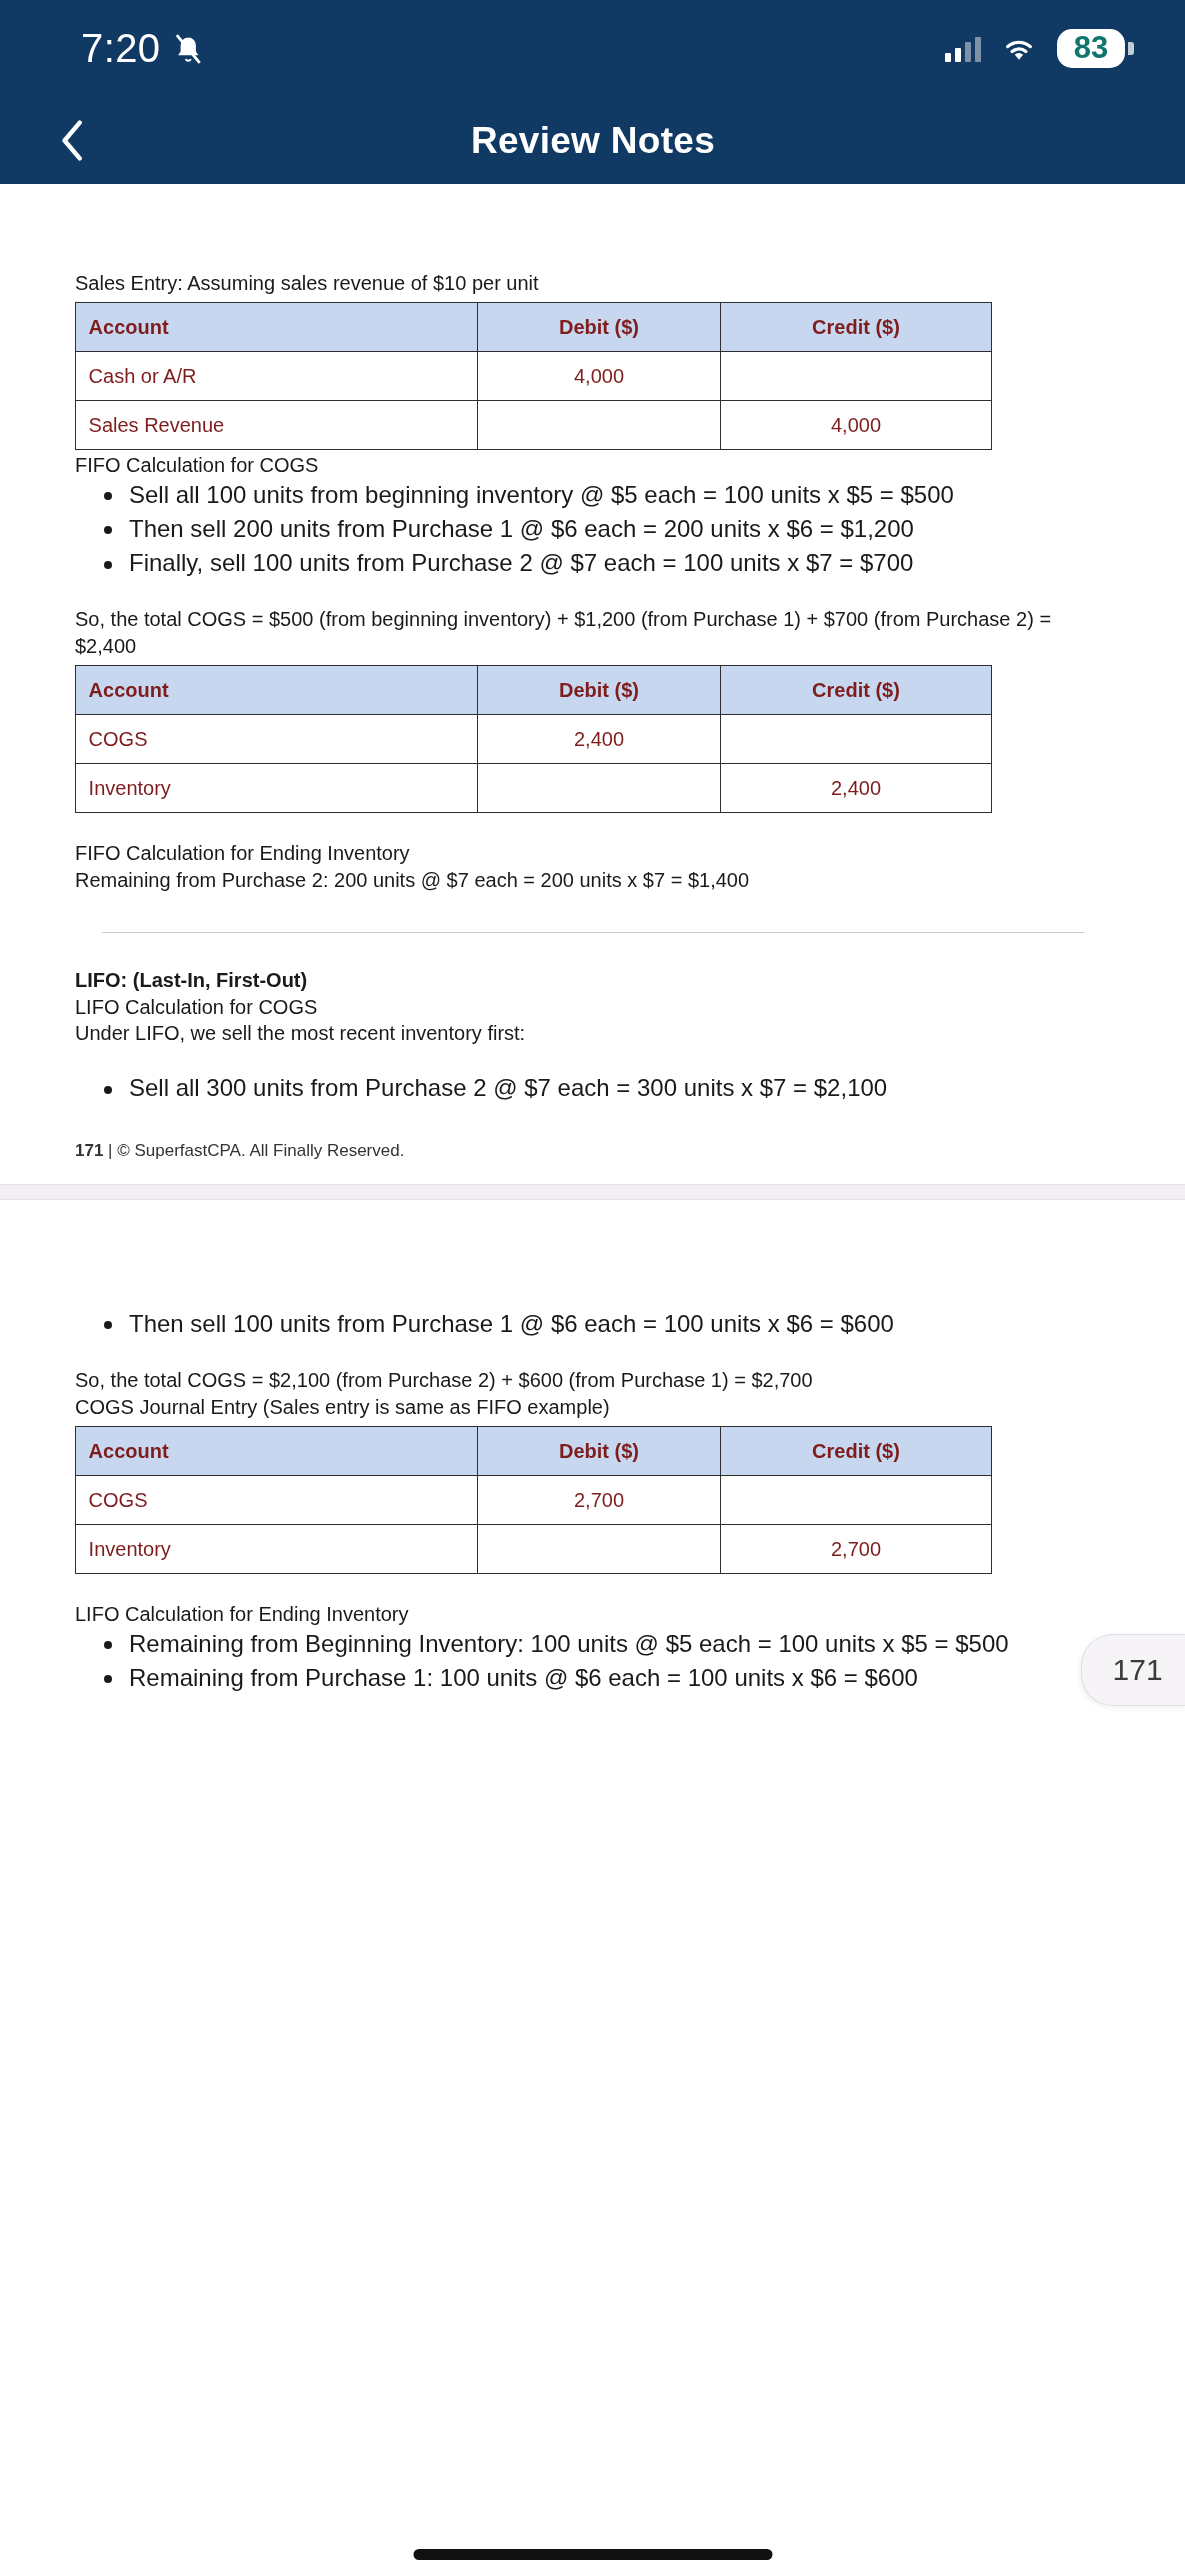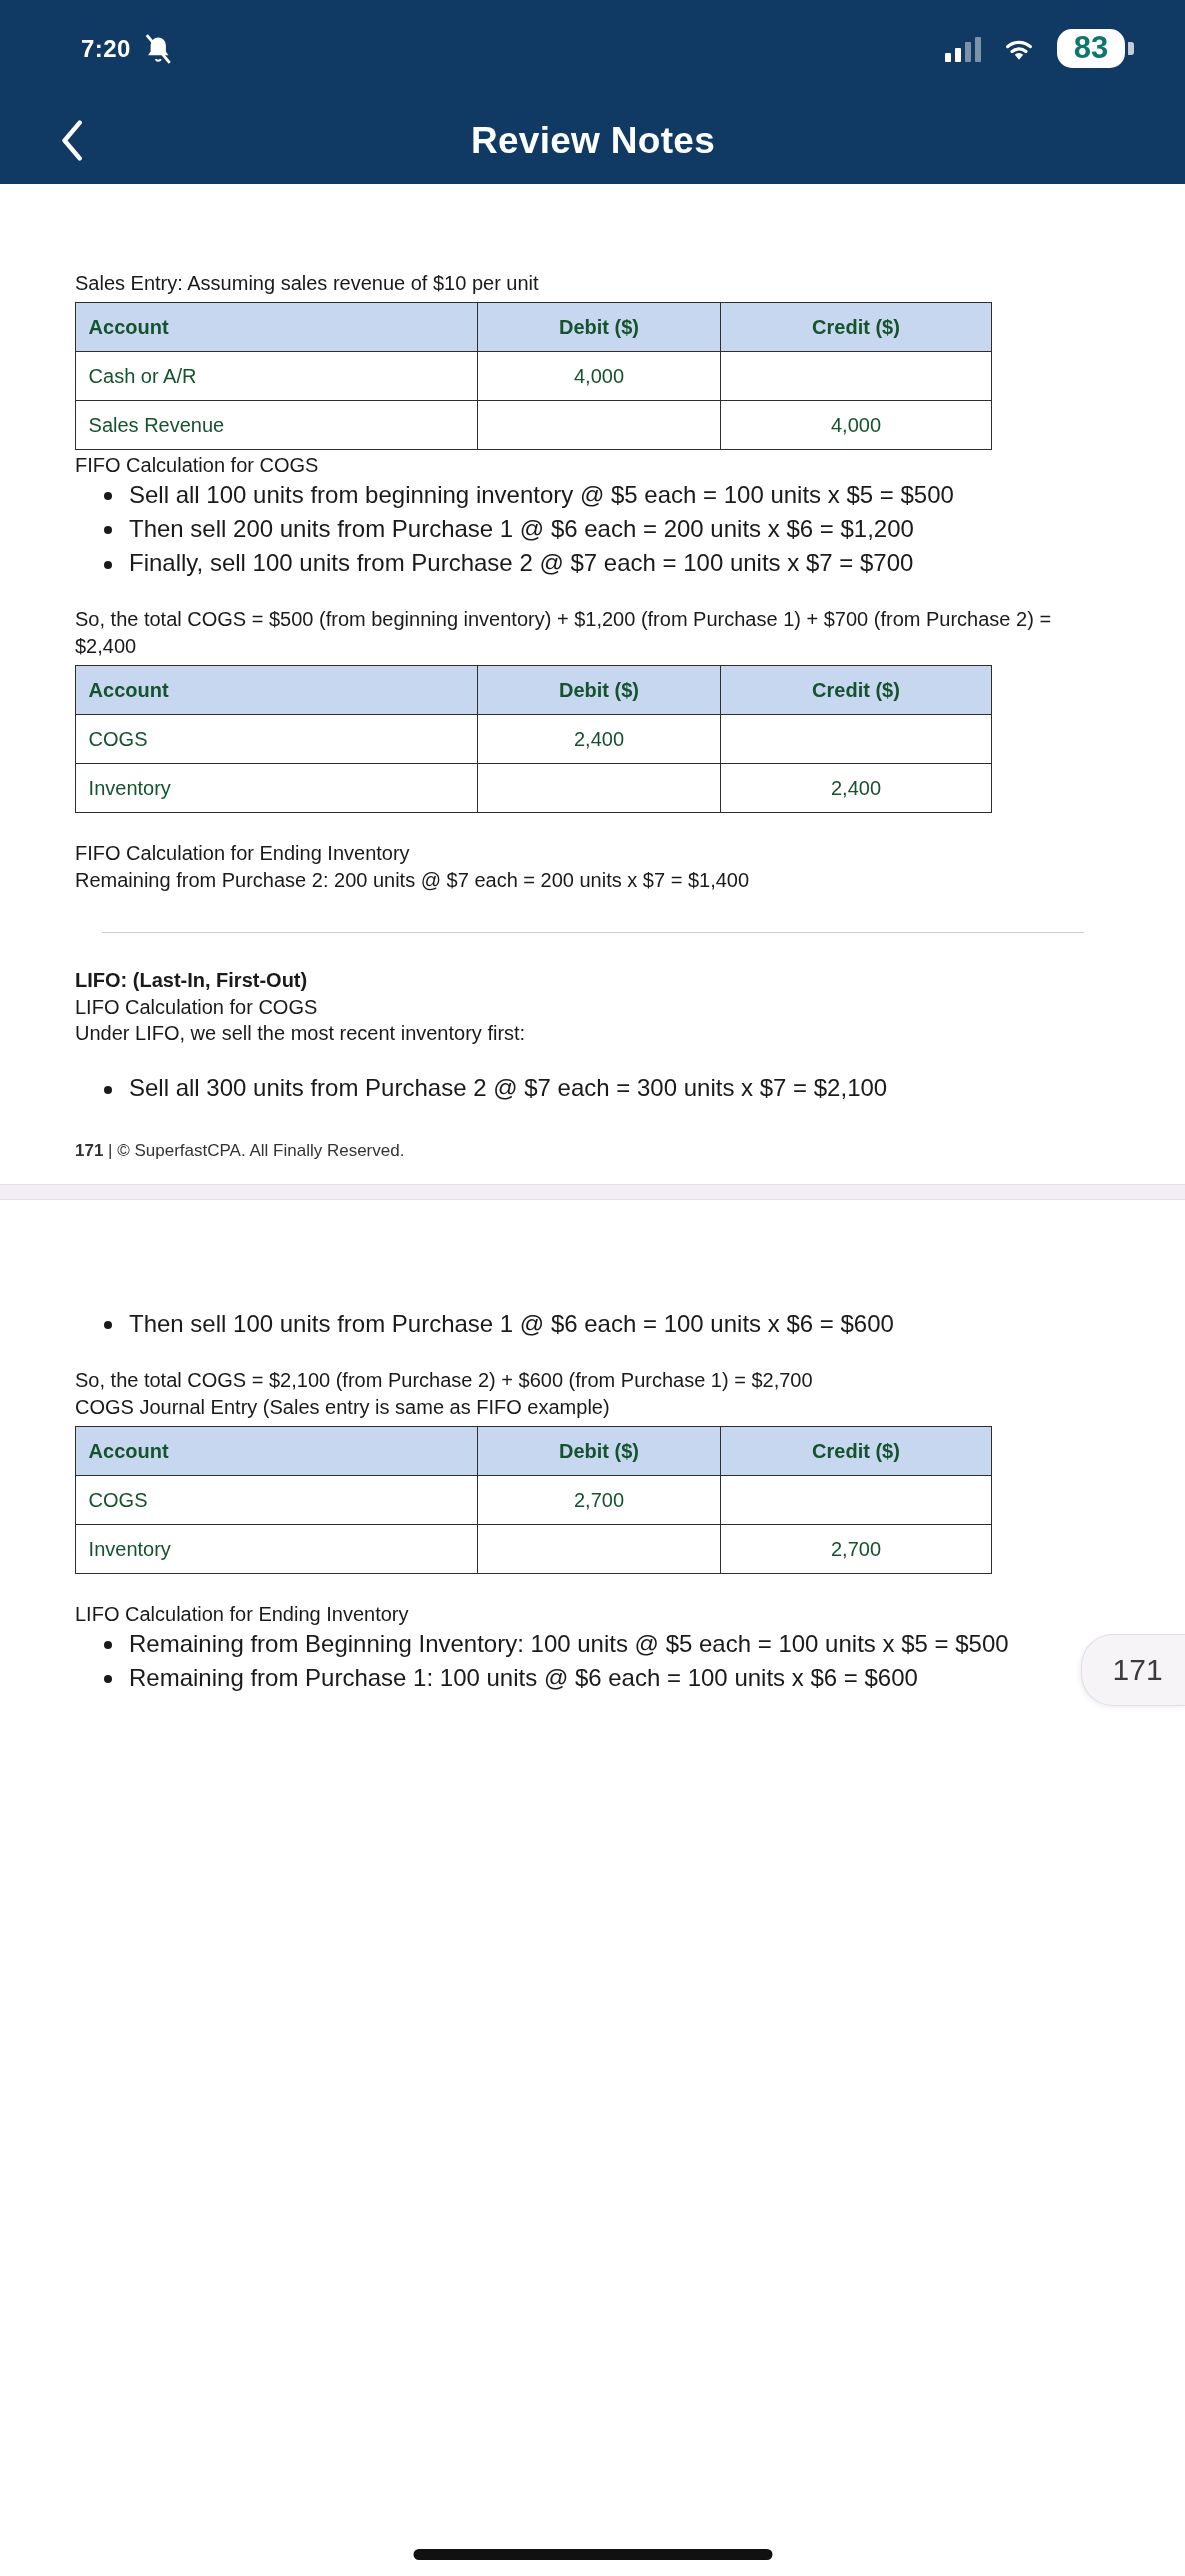--- a/index.html
+++ b/index.html
@@ -26,22 +26,22 @@
     justify-content: space-between;
     padding: 0 52px 0 81px;
     color: #ffffff;
   }
   .status-left {
     display: flex;
     align-items: center;
     gap: 12.6px;
   }
   .status-time {
-    font-size: 24px;
-    font-weight: bold;
+    font-size: 40px;
+    font-weight: normal;
     letter-spacing: 0.4px;
   }
   .bell-icon { width: 30.5px; height: 34px; display:block; }
   .status-right {
     display: flex;
     align-items: center;
     gap: 20px;
   }
   .signal-bars {
     display: flex;
@@ -172,21 +172,21 @@
   table.acct {
     border-collapse: collapse;
     width: 889px;
     margin: 5.4px 0 1.8px 0;
     table-layout: fixed;
   }
   table.acct th, table.acct td {
     border: 0.9px solid #2e2e2e;
     height: 49px;
     font-size: 20px;
-    color: #14532d;
+    color: #7f1d1d;
     padding: 0 12.6px;
   }
   table.acct th {
     background: #c7d7f0;
     font-weight: bold;
     font-size: 20px;
   }
   table.acct th.col-account { text-align: left; width: 402px; }
   table.acct th.col-debit { text-align: center; width: 243px; }
   table.acct th.col-credit { text-align: center; width: 271px; }

